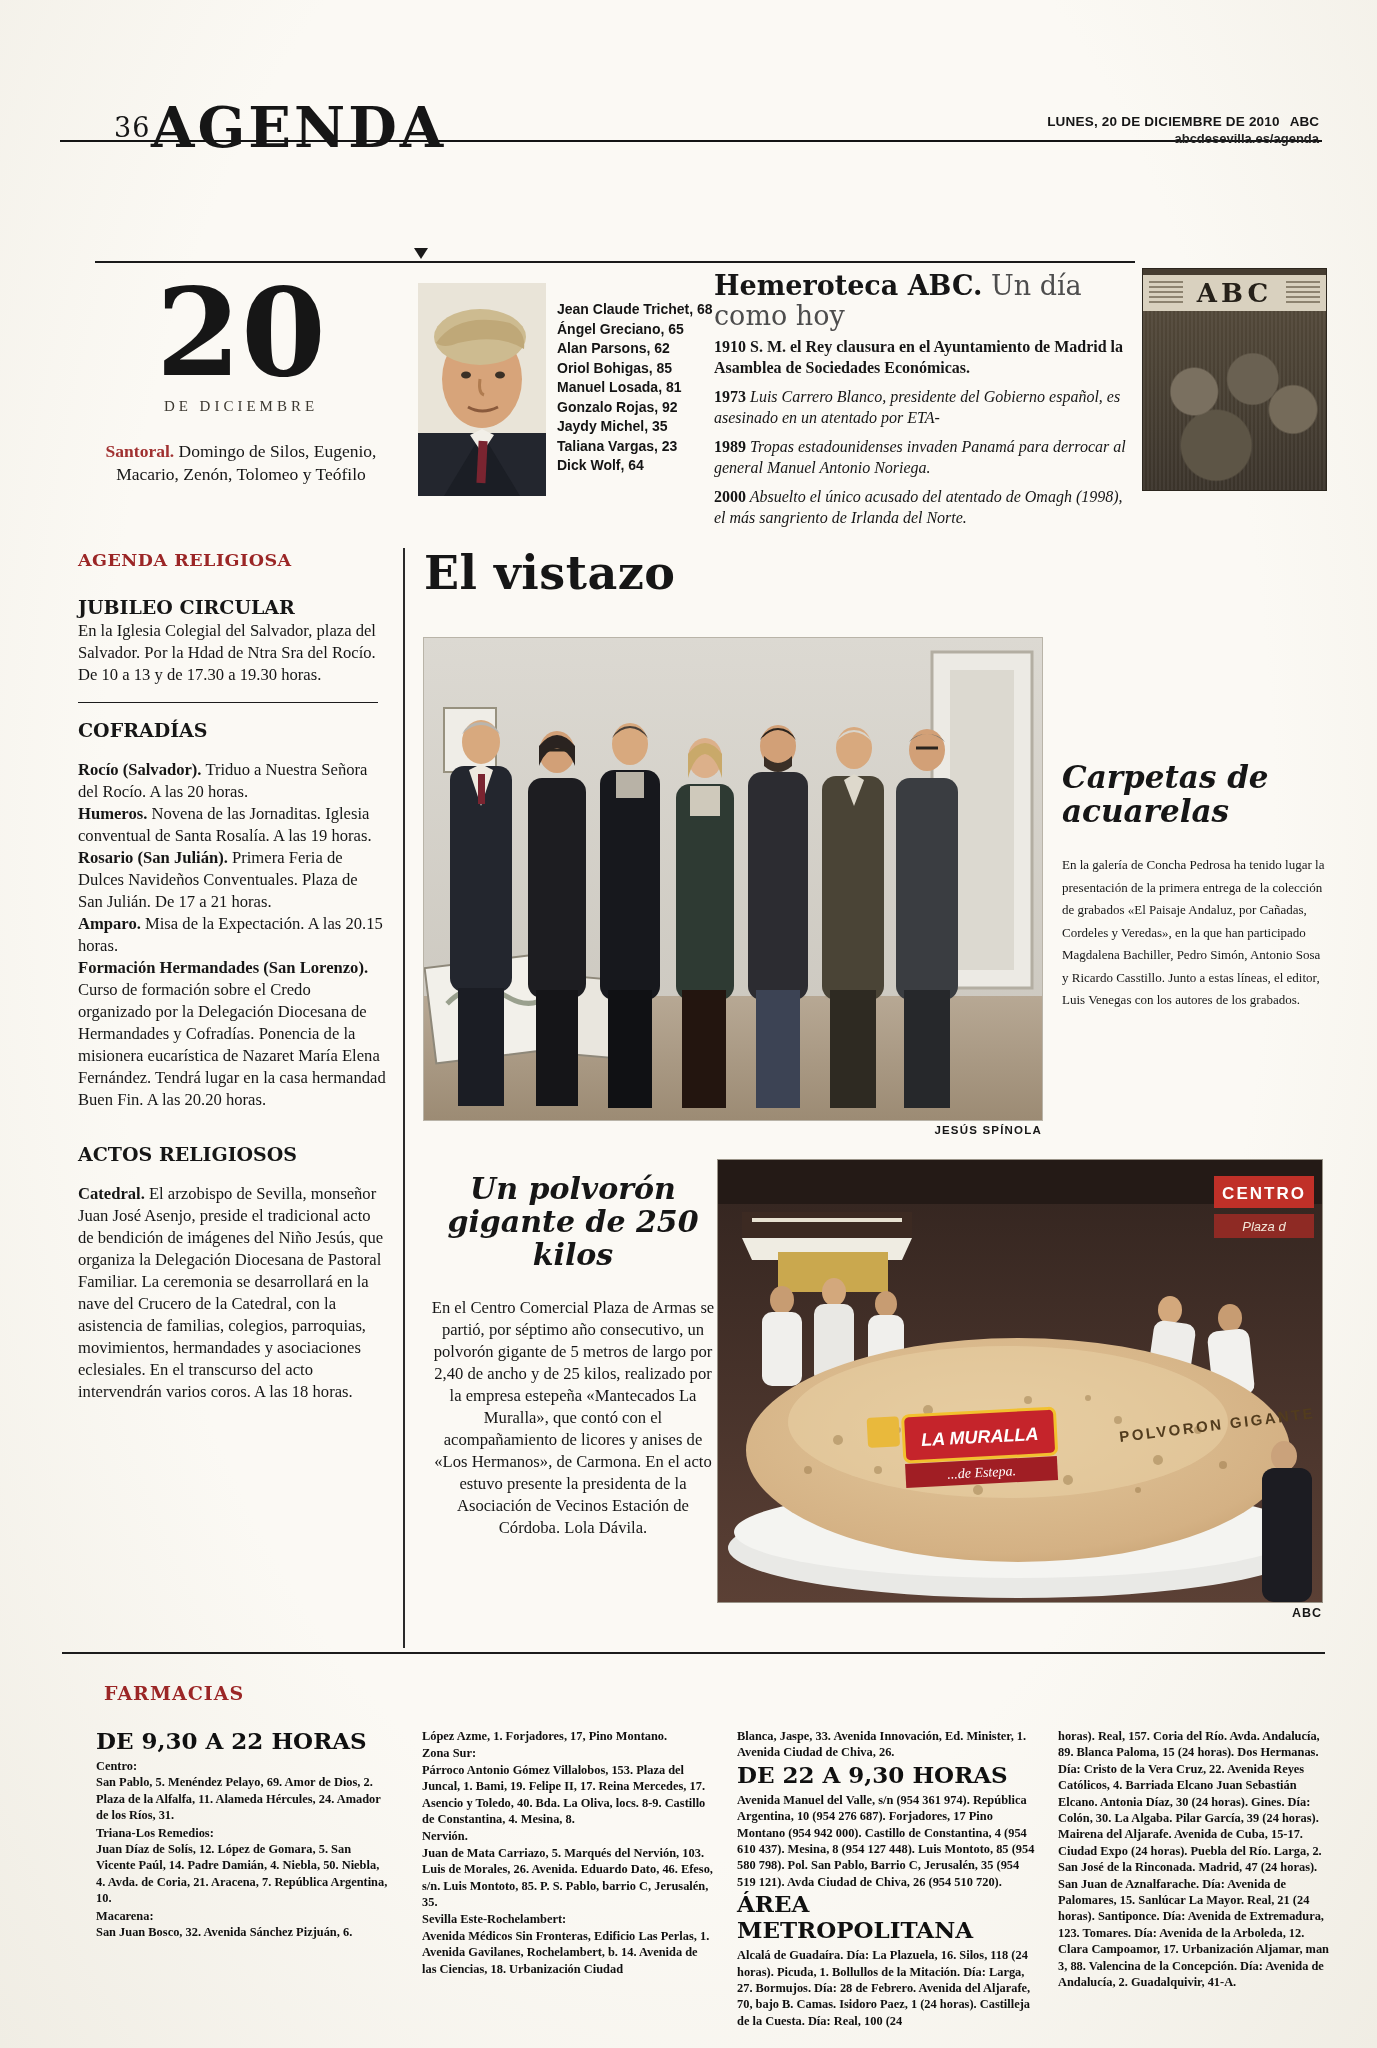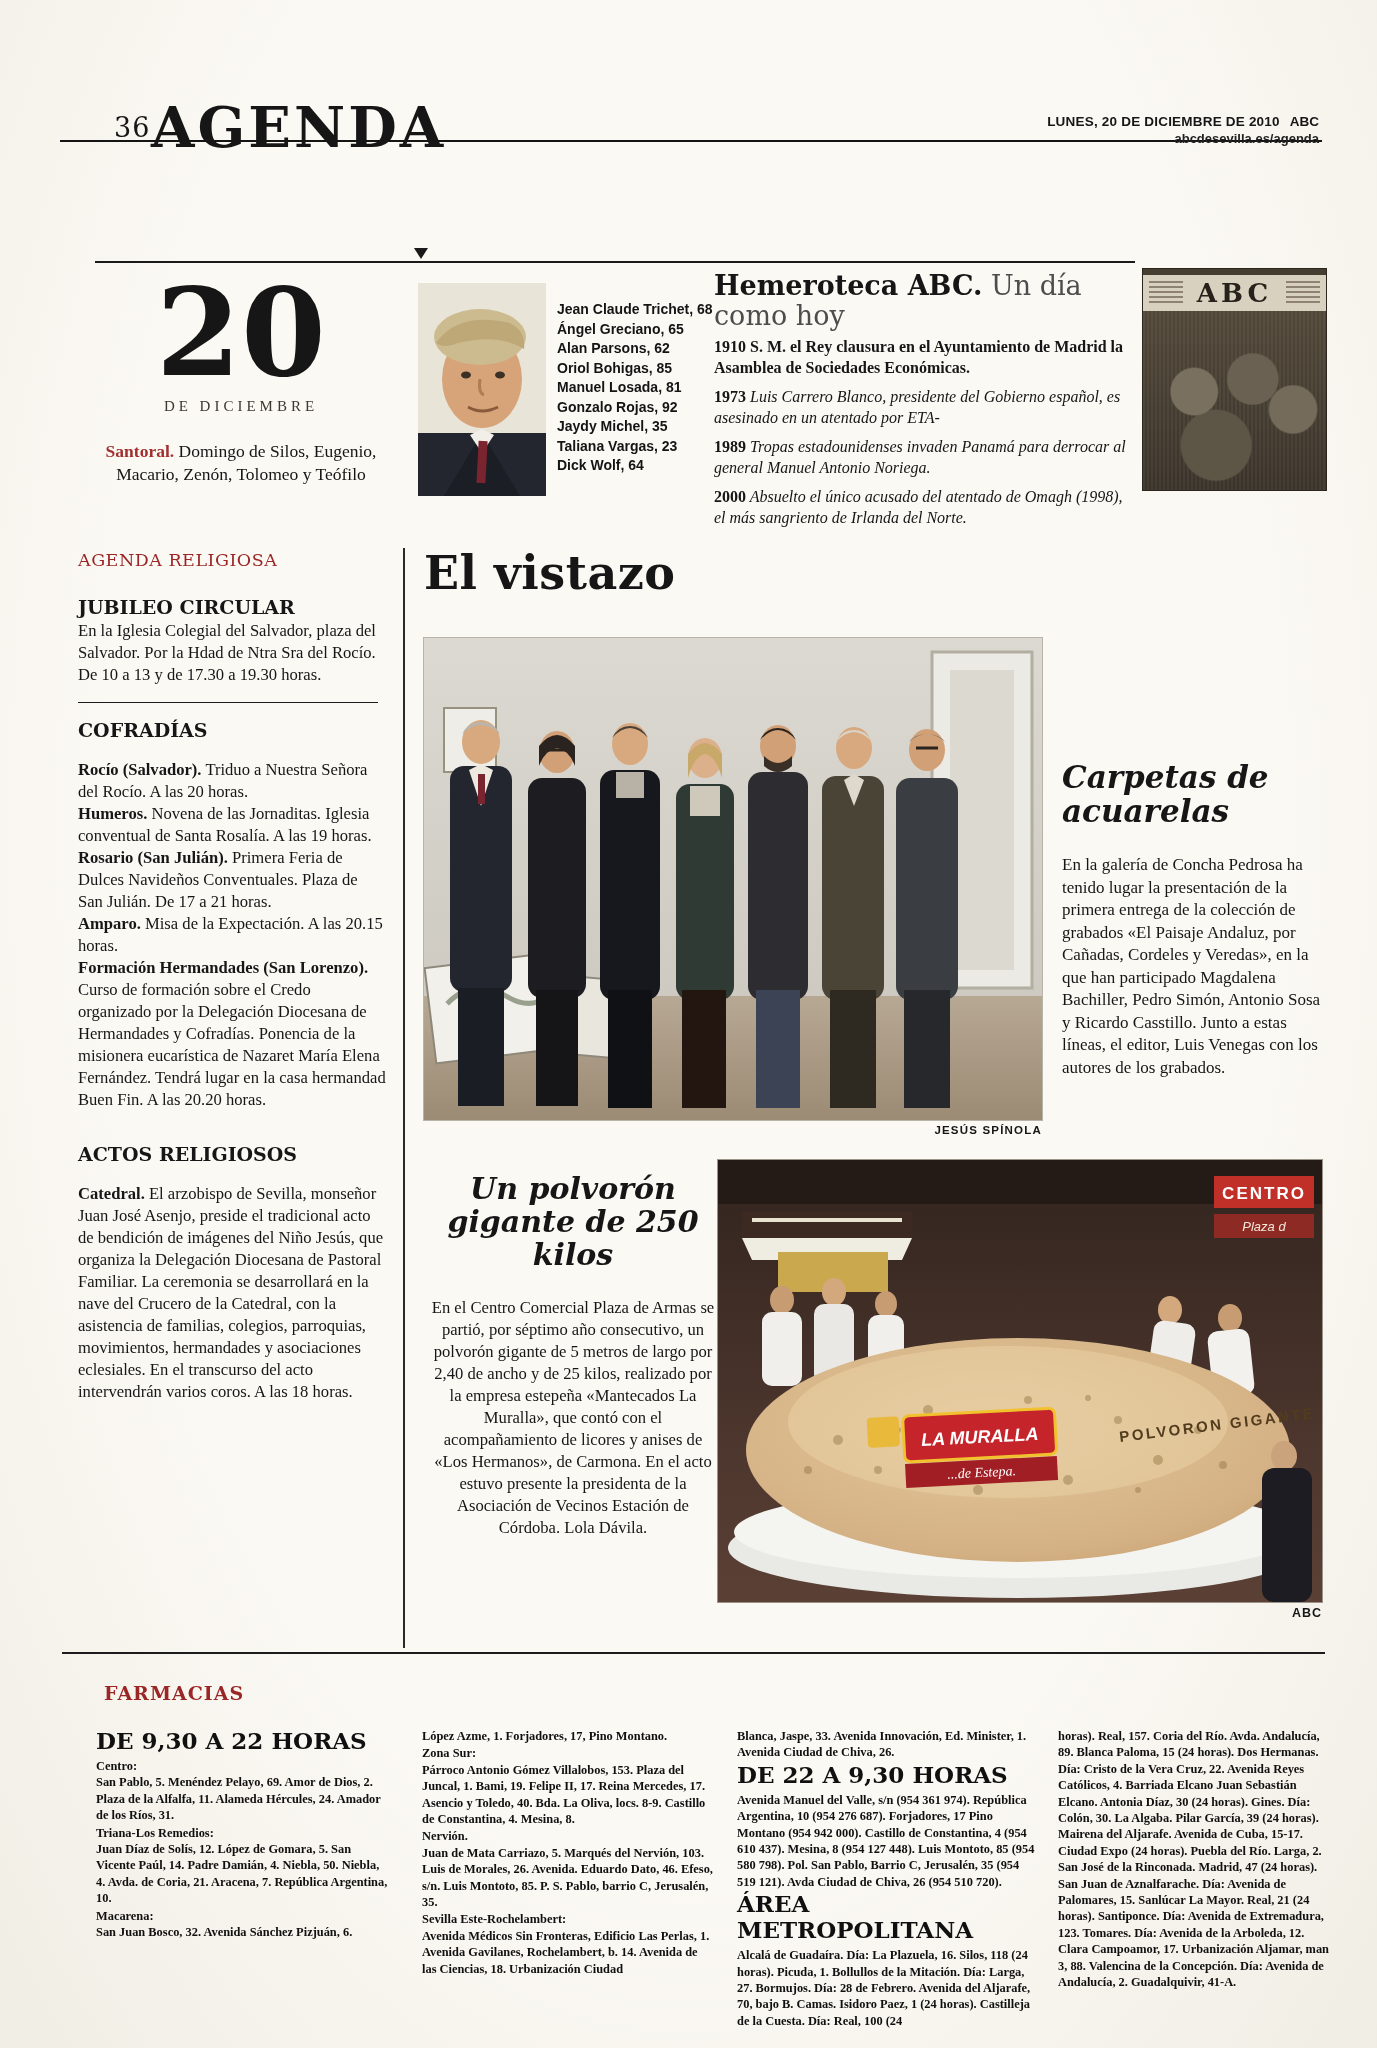--- a/index.html
+++ b/index.html
@@ -50,36 +50,36 @@
      background:
        radial-gradient(circle at 28% 45%, #7a7060 0 14%, transparent 15%),
        radial-gradient(circle at 60% 38%, #6a6152 0 16%, transparent 17%),
        radial-gradient(circle at 82% 55%, #756b5a 0 13%, transparent 14%),
        radial-gradient(circle at 40% 75%, #5d5546 0 20%, transparent 21%),
        repeating-linear-gradient(90deg, rgba(255,255,255,.05) 0 2px, transparent 2px 4px),
        linear-gradient(#514738,#3a332a);}
 
   
   #left-col{left:78px;top:550px;width:308px;}
-  .red-head{color:#9b2626;font-weight:400;font-size:17.5px;letter-spacing:.5px;margin:0 0 26px 0;font-family:"DejaVu Serif",serif;}
+  .red-head{color:#9b2626;font-weight:700;font-size:17.5px;letter-spacing:.5px;margin:0 0 26px 0;font-family:"DejaVu Serif",serif;}
   .black-head{font-weight:700;font-size:19px;margin:16px 0 2px 0;font-family:"DejaVu Serif",serif;}
   #left-col p{margin:0;font-size:16.6px;line-height:22px;}
   #left-col .entry b{font-weight:700;}
   #left-col hr{border:none;border-top:1.6px solid #1c1c1c;margin:16px 0 6px 0;width:300px;} .gap16{height:16px;}
 
   #v-rule{left:403px;top:548px;width:2px;height:1100px;background:#2a2a2a;}
 
   
   #vistazo-head{left:424px;top:546px;font-size:46px;font-weight:600;letter-spacing:.5px;font-family:"DejaVu Serif",serif;}
   #group-photo{left:424px;top:638px;width:618px;height:482px;box-shadow:0 0 0 1px #b9b4a8;}
   #group-credit{left:424px;top:1124px;width:618px;text-align:right;font-size:11.5px;font-weight:700;letter-spacing:1.2px;}
 
   #carpetas{left:1062px;top:760px;width:264px;}
   #carpetas h3{margin:0;font-style:italic;font-weight:600;font-size:31px;line-height:34px;font-family:"DejaVu Serif",serif;}
-  #carpetas p{margin:26px 0 0 0;font-size:17px;line-height:22.5px;}
+  #carpetas p{margin:26px 0 0 0;font-size:13px;line-height:22.5px;}
 
   
   #polvoron-text{left:430px;top:1172px;width:286px;text-align:center;}
   #polvoron-text h3{margin:0;font-style:italic;font-weight:600;font-size:30px;line-height:33px;font-family:"DejaVu Serif",serif;}
   #polvoron-text p{margin:26px 0 0 0;font-size:16.6px;line-height:22px;}
   #polvoron-photo{left:718px;top:1160px;width:604px;height:442px;box-shadow:0 0 0 1px #9a9488;}
   #polvoron-credit{left:718px;top:1606px;width:604px;text-align:right;font-size:12.5px;font-weight:700;letter-spacing:1px;}
 
   
   #bottom-rule{left:62px;top:1652px;width:1263px;height:1.6px;background:#1c1c1c;}

